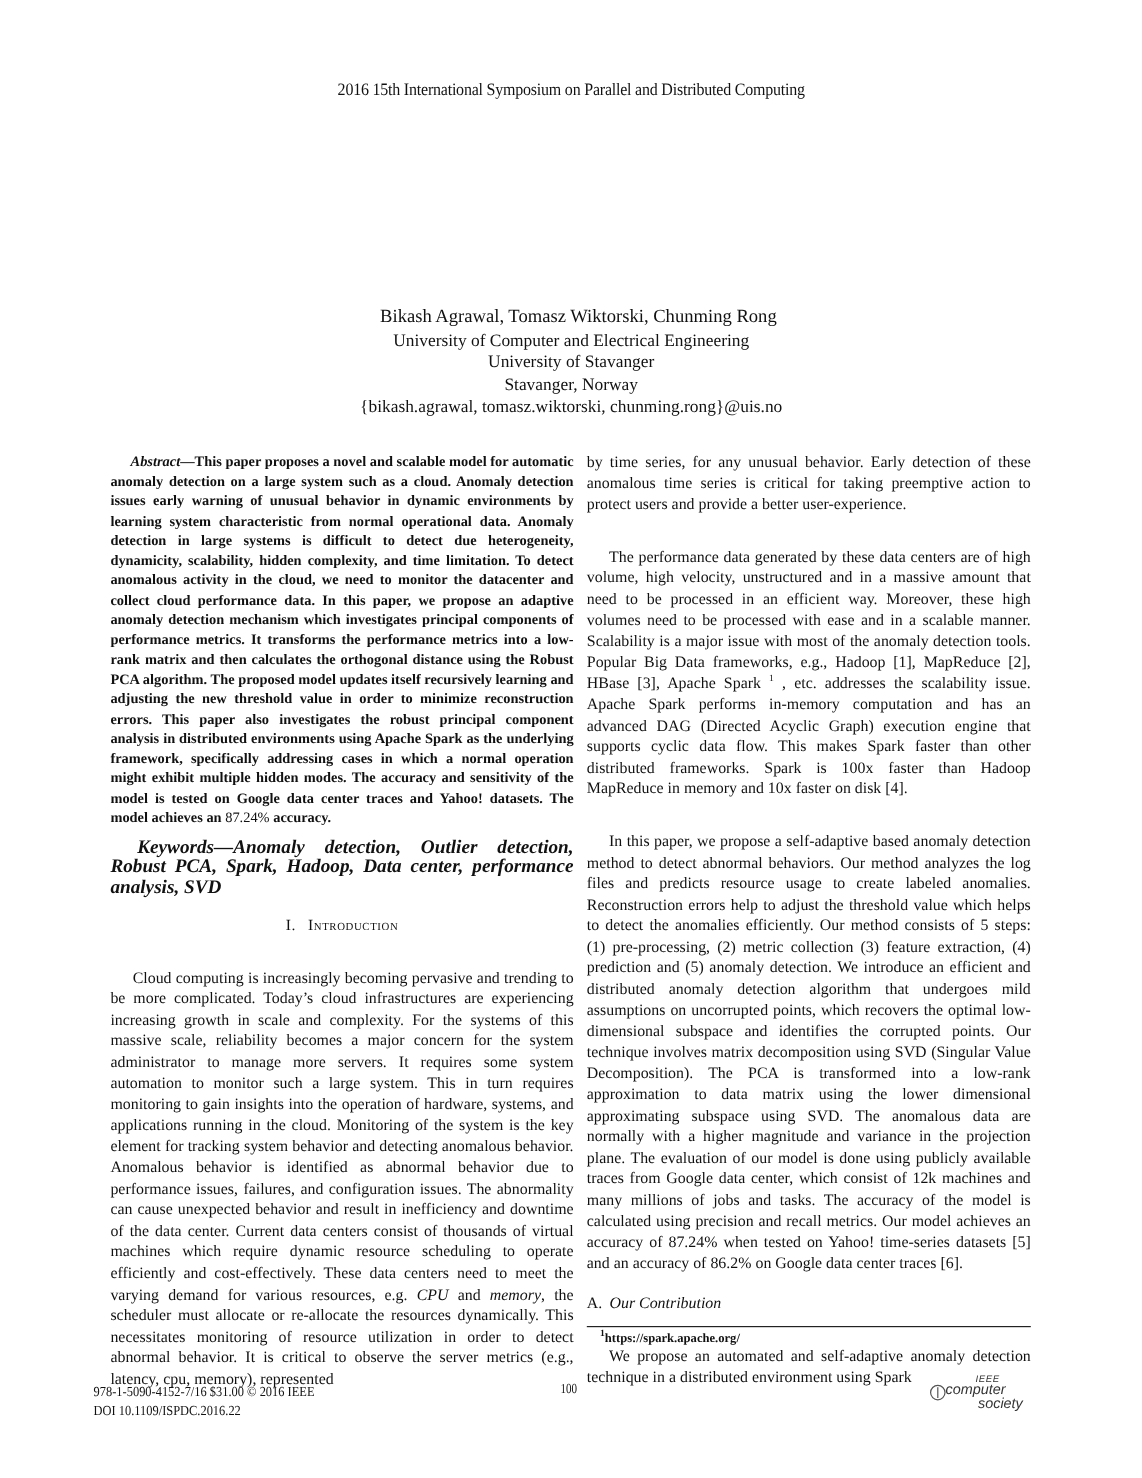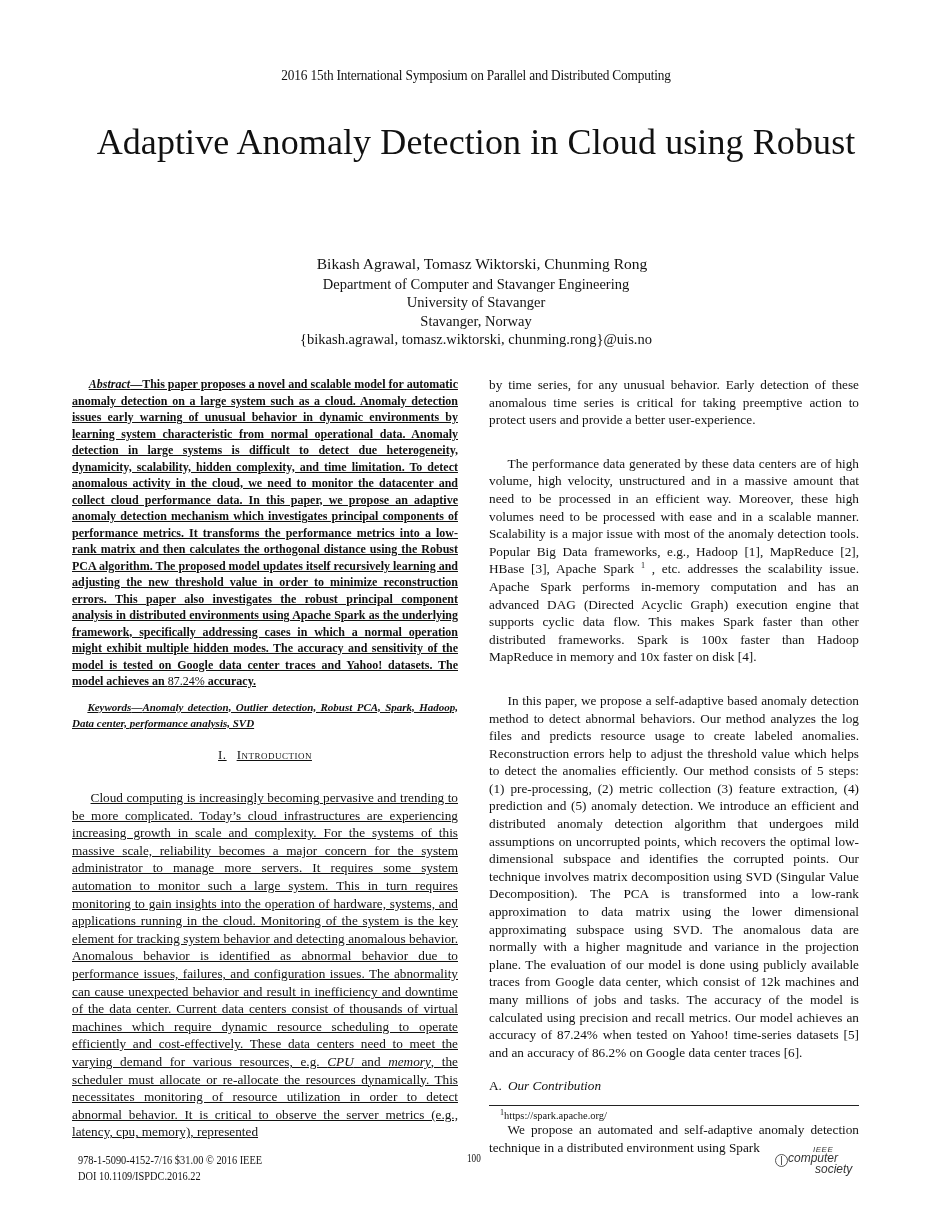--- a/index.html
+++ b/index.html
@@ -7,67 +7,66 @@
   .page { position: absolute; left: 0; top: 0; width: 952px; height: 1232px; }
 
   .conf-header { position: absolute; top: 67px; left: 0; width: 952px; text-align: center; font-size: 14.5px; font-weight: normal; letter-spacing: -0.2px; transform: scaleX(0.92); }
   .title { position: absolute; top: 120px; left: 60px; width: 832px; text-align: center; font-size: 36px; line-height: 44px; letter-spacing: 0.1px; }
   .title div { white-space: nowrap; }
 
   .authors { position: absolute; top: 255px; left: 0; width: 952px; text-align: center; font-size: 14.5px; line-height: 18.5px; }
   .authors .names { font-size: 15.5px; margin-bottom: 1px; padding-left: 12px; }
 
   .col { position: absolute; top: 376px; width: 386px; font-size: 13.25px; line-height: 17.6px; text-align: justify; }
-  .col.left { left: 72px; text-decoration: underline; }
+  .col.left { left: 92px; }
   .col.right { left: 489px; width: 370px; }
   .col p { margin: 0; text-indent: 1.4em; hyphens: none; }
   .col p + p { margin-top: 26px; }
   .col p.noindent { text-indent: 0; }
 
   .abstract { font-weight: bold; font-size: 12px; line-height: 16.5px; }
   .abstract .lead, .keywords .lead { font-style: italic; }
   .abstract .acc { font-weight: normal; }
-  .keywords { font-weight: bold; font-style: italic; font-size: 11px; line-height: 16.5px; margin-top: 9px !important; }
+  .keywords { font-weight: bold; font-style: italic; font-size: 16px; line-height: 16.5px; margin-top: 9px !important; }
 
   .sec-head { text-align: center; text-indent: 0 !important; margin: 14px 0 6px 0 !important; font-size: 13px; letter-spacing: 0.5px; }
   .sec-head .roman { margin-right: 10px; }
   .sec-head .sc { font-variant: small-caps; text-align: right; }
 
   .subsec-head { text-indent: 0 !important; font-style: italic; margin: 16px 0 8px 0 !important; }
   .subsec-head .letter { font-style: normal; margin-right: 6px; }
 
   .sup { font-size: 8px; vertical-align: super; line-height: 0; }
   em { font-style: italic; }
 
   .footnote-rule { position: absolute; left: 489px; top: 1105px; width: 370px; height: 0; border-top: 1px solid #222; }
-  .footnote { position: absolute; left: 500px; top: 1110px; font-size: 10.5px; }
+  .footnote { position: absolute; left: 500px; top: 1110px; font-size: 10.5px; font-weight: bold; }
 
   .footer-left { position: absolute; left: 78px; top: 1152px; font-size: 11.5px; line-height: 16px; transform: scaleX(0.9); transform-origin: left; }
   .footer-page { position: absolute; left: 467px; top: 1152px; font-size: 11.5px; transform: scaleX(0.8); transform-origin: left; }
   .logo { position: absolute; left: 775px; top: 1145px; width: 90px; height: 34px; font-family: "Liberation Sans", "DejaVu Sans", sans-serif; color: #333; font-style: italic; }
   .logo .ieee { position: absolute; left: 38px; top: 0; font-size: 8px; letter-spacing: 0.5px; }
   .logo .computer { position: absolute; left: 13px; top: 7px; font-size: 12px; line-height: 12px; }
   .logo .society { position: absolute; left: 40px; top: 18px; font-size: 12px; line-height: 12px; }
   .logo .emblem { position: absolute; left: 0; top: 9px; width: 11px; height: 11px; border: 1px solid #555; border-radius: 50%; }
   .logo .emblem::after { content: ""; position: absolute; left: 4.5px; top: 1px; width: 1px; height: 9px; background: #555; }
 </style>
 </head>
 <body>
 
 <div class="page">
 
   <div class="conf-header">2016 15th International Symposium on Parallel and Distributed Computing</div>
 
   <div class="title">
-    <div>Adaptive Anomaly Detection in Cloud using Robust</div>
   </div>
 
   <div class="authors">
     <div class="names">Bikash Agrawal, Tomasz Wiktorski, Chunming Rong</div>
-    <div>Department of Computer and Stavanger Engineering</div>
+    <div>University of Computer and Electrical Engineering</div>
     <div>University of Stavanger</div>
     <div>Stavanger, Norway</div>
     <div>{bikash.agrawal, tomasz.wiktorski, chunming.rong}@uis.no</div>
   </div>
 
   <div class="col left">
     <p class="abstract"><span class="lead">Abstract</span><span>—</span><span>This paper proposes a novel and scalable model for automatic anomaly detection on a large system such as a cloud. Anomaly detection issues early warning of unusual behavior in dynamic environments by learning system characteristic from normal operational data. Anomaly detection in large systems is difficult to detect due heterogeneity, dynamicity, scalability, hidden complexity, and time limitation. To detect anomalous activity in the cloud, we need to monitor the datacenter and collect cloud performance data. In this paper, we propose an adaptive anomaly detection mechanism which investigates principal components of performance metrics. It transforms the performance metrics into a low-rank matrix and then calculates the orthogonal distance using the Robust PCA algorithm. The proposed model updates itself recursively learning and adjusting the new threshold value in order to minimize reconstruction errors. This paper also investigates the robust principal component analysis in distributed environments using Apache Spark as the underlying framework, specifically addressing cases in which a normal operation might exhibit multiple hidden modes. The accuracy and sensitivity of the model is tested on Google data center traces and Yahoo! datasets. The model achieves an </span><span class="acc">87.24%</span><span> accuracy.</span></p>
 
     <p class="keywords"><span class="lead">Keywords</span><span>—</span><span>Anomaly detection, Outlier detection, Robust PCA, Spark, Hadoop, Data center, performance analysis, SVD</span></p>
 

